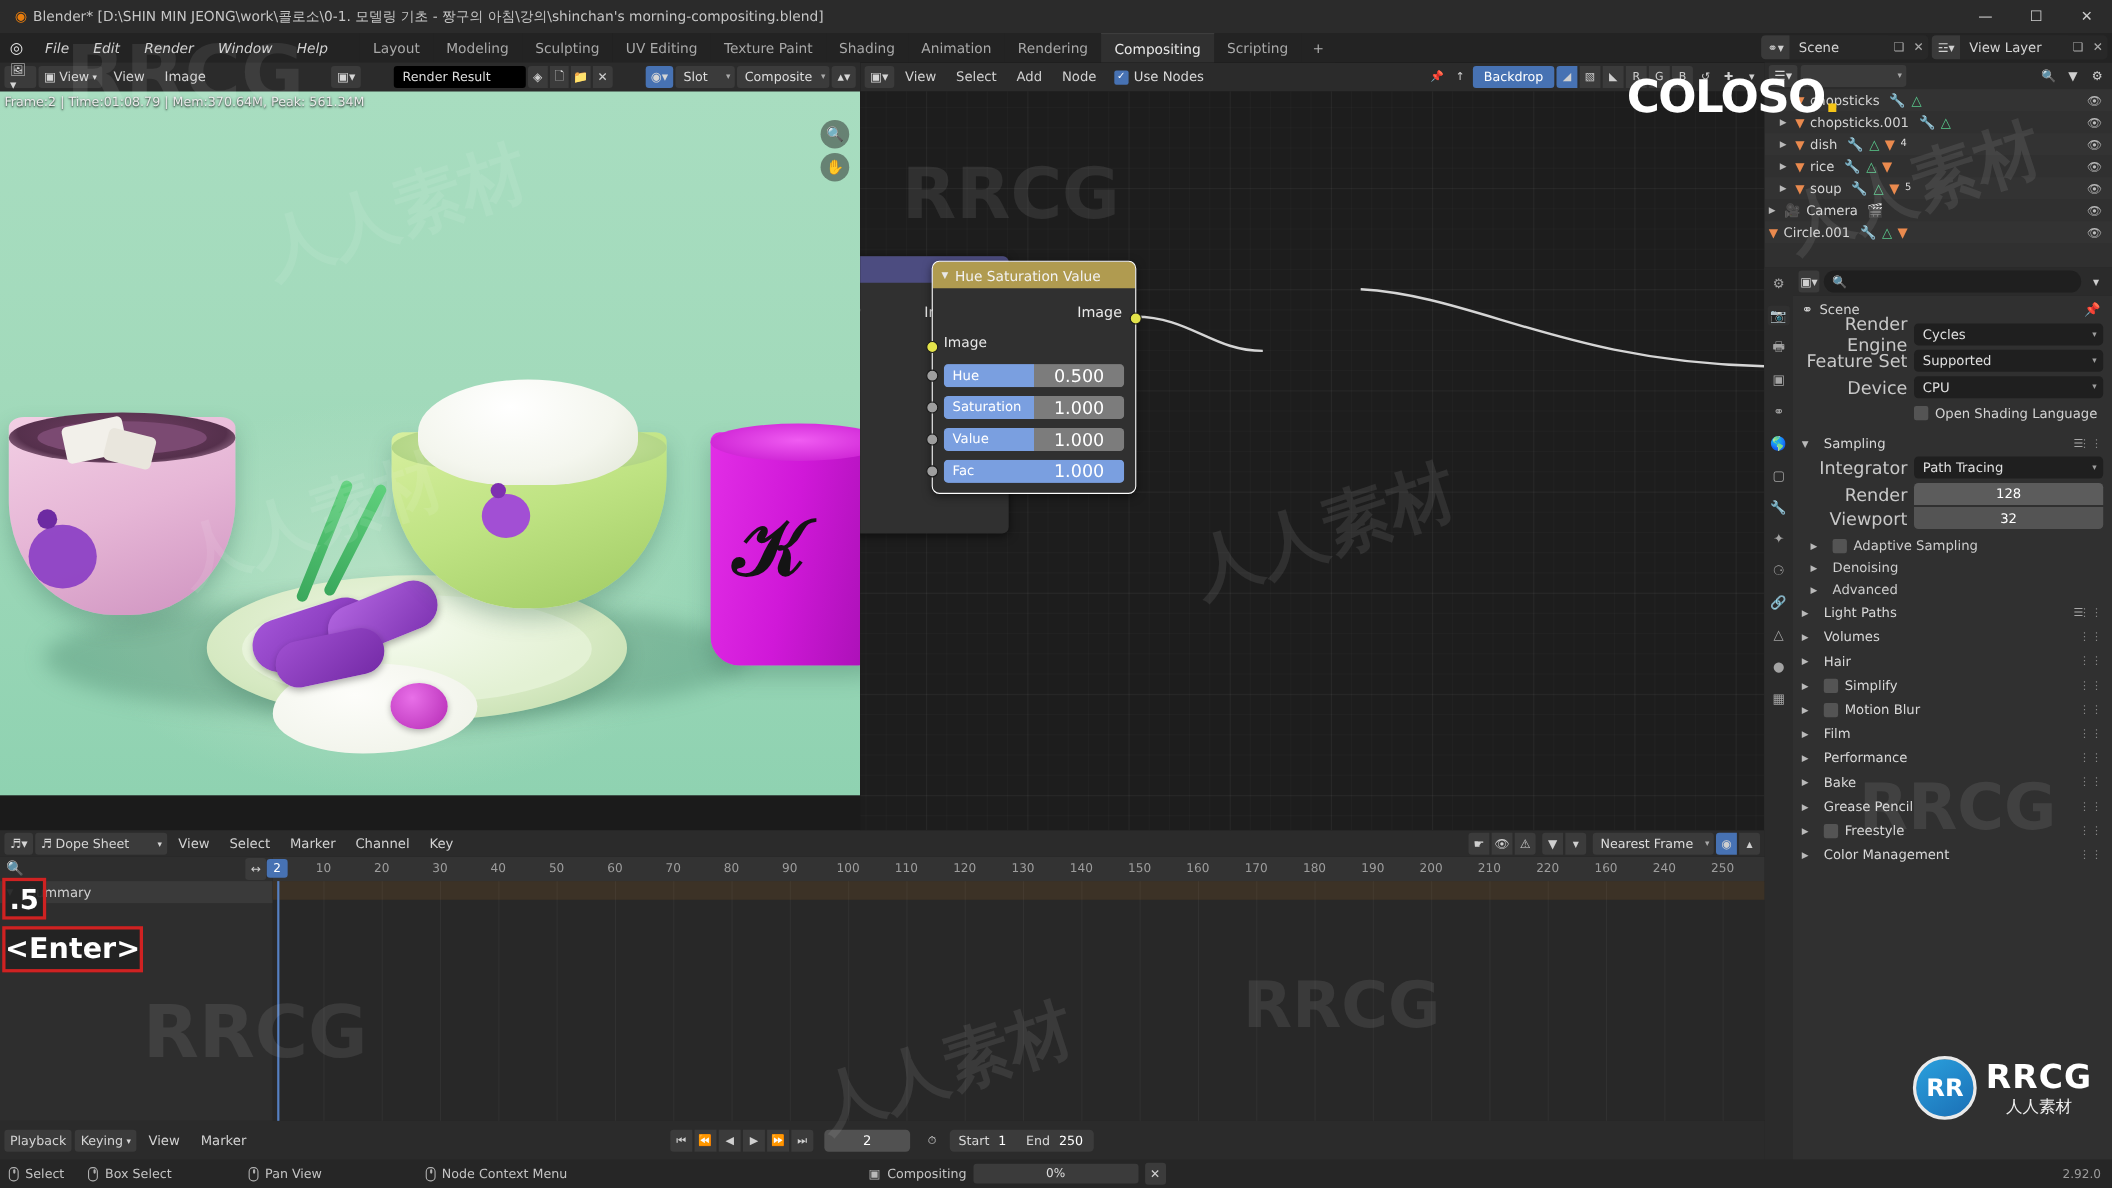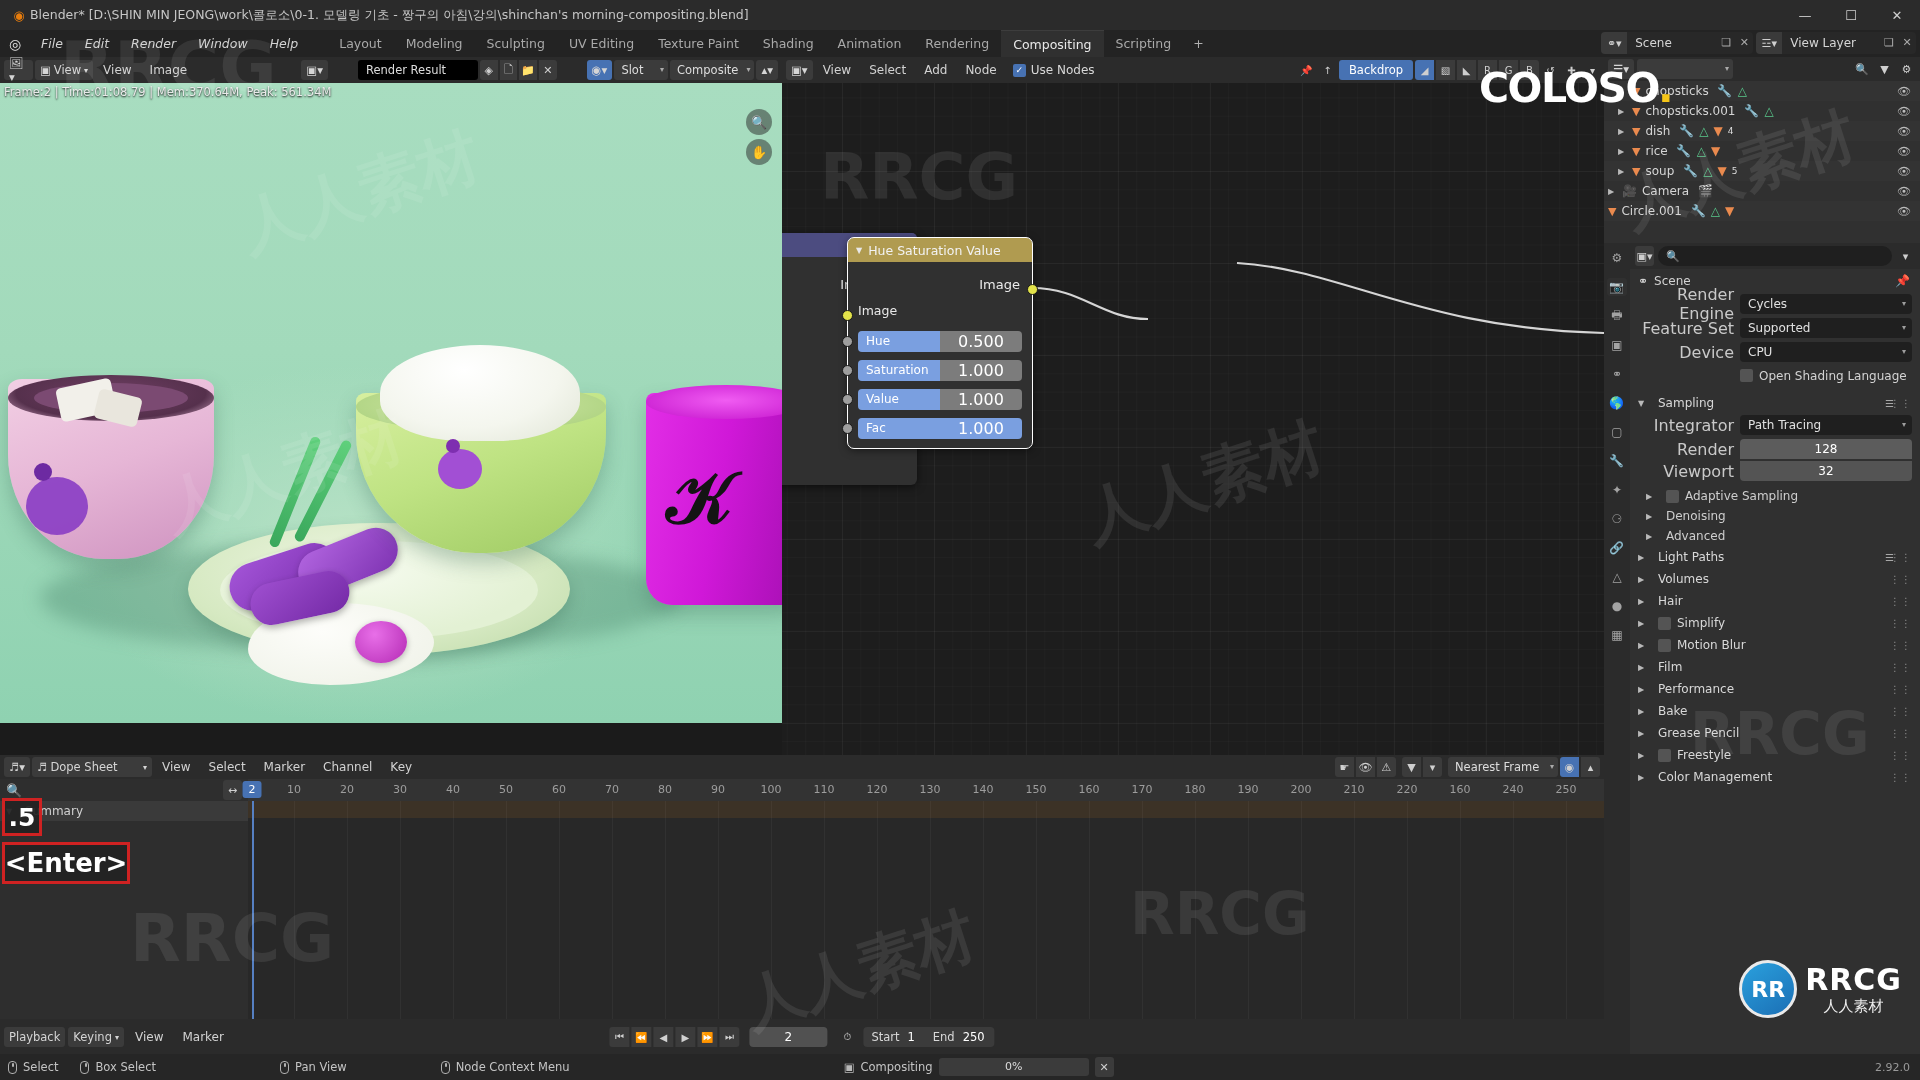--- a/index.html
+++ b/index.html
@@ -799,21 +799,21 @@
     </div>
   </div>
 
   <div class="statusbar">
     <div class="sb-item">
       <span class="mouse-ico"></span>
       <span>Select</span>
       <span class="mouse-ico" style="margin-left:16px"></span>
       <span>Box Select</span>
     </div>
-    <div class="sb-item" style="margin-left:90px">
+    <div class="sb-item" style="margin-left:36px">
       <span class="mouse-ico"></span>
       <span>Pan View</span>
     </div>
     <div class="sb-item" style="margin-left:60px">
       <span class="mouse-ico"></span>
       <span>Node Context Menu</span>
     </div>
     <div class="sb-prog" style="margin-left:240px">
       <span style="color:#b9b9b9">▣</span>
       <span>Compositing</span>

